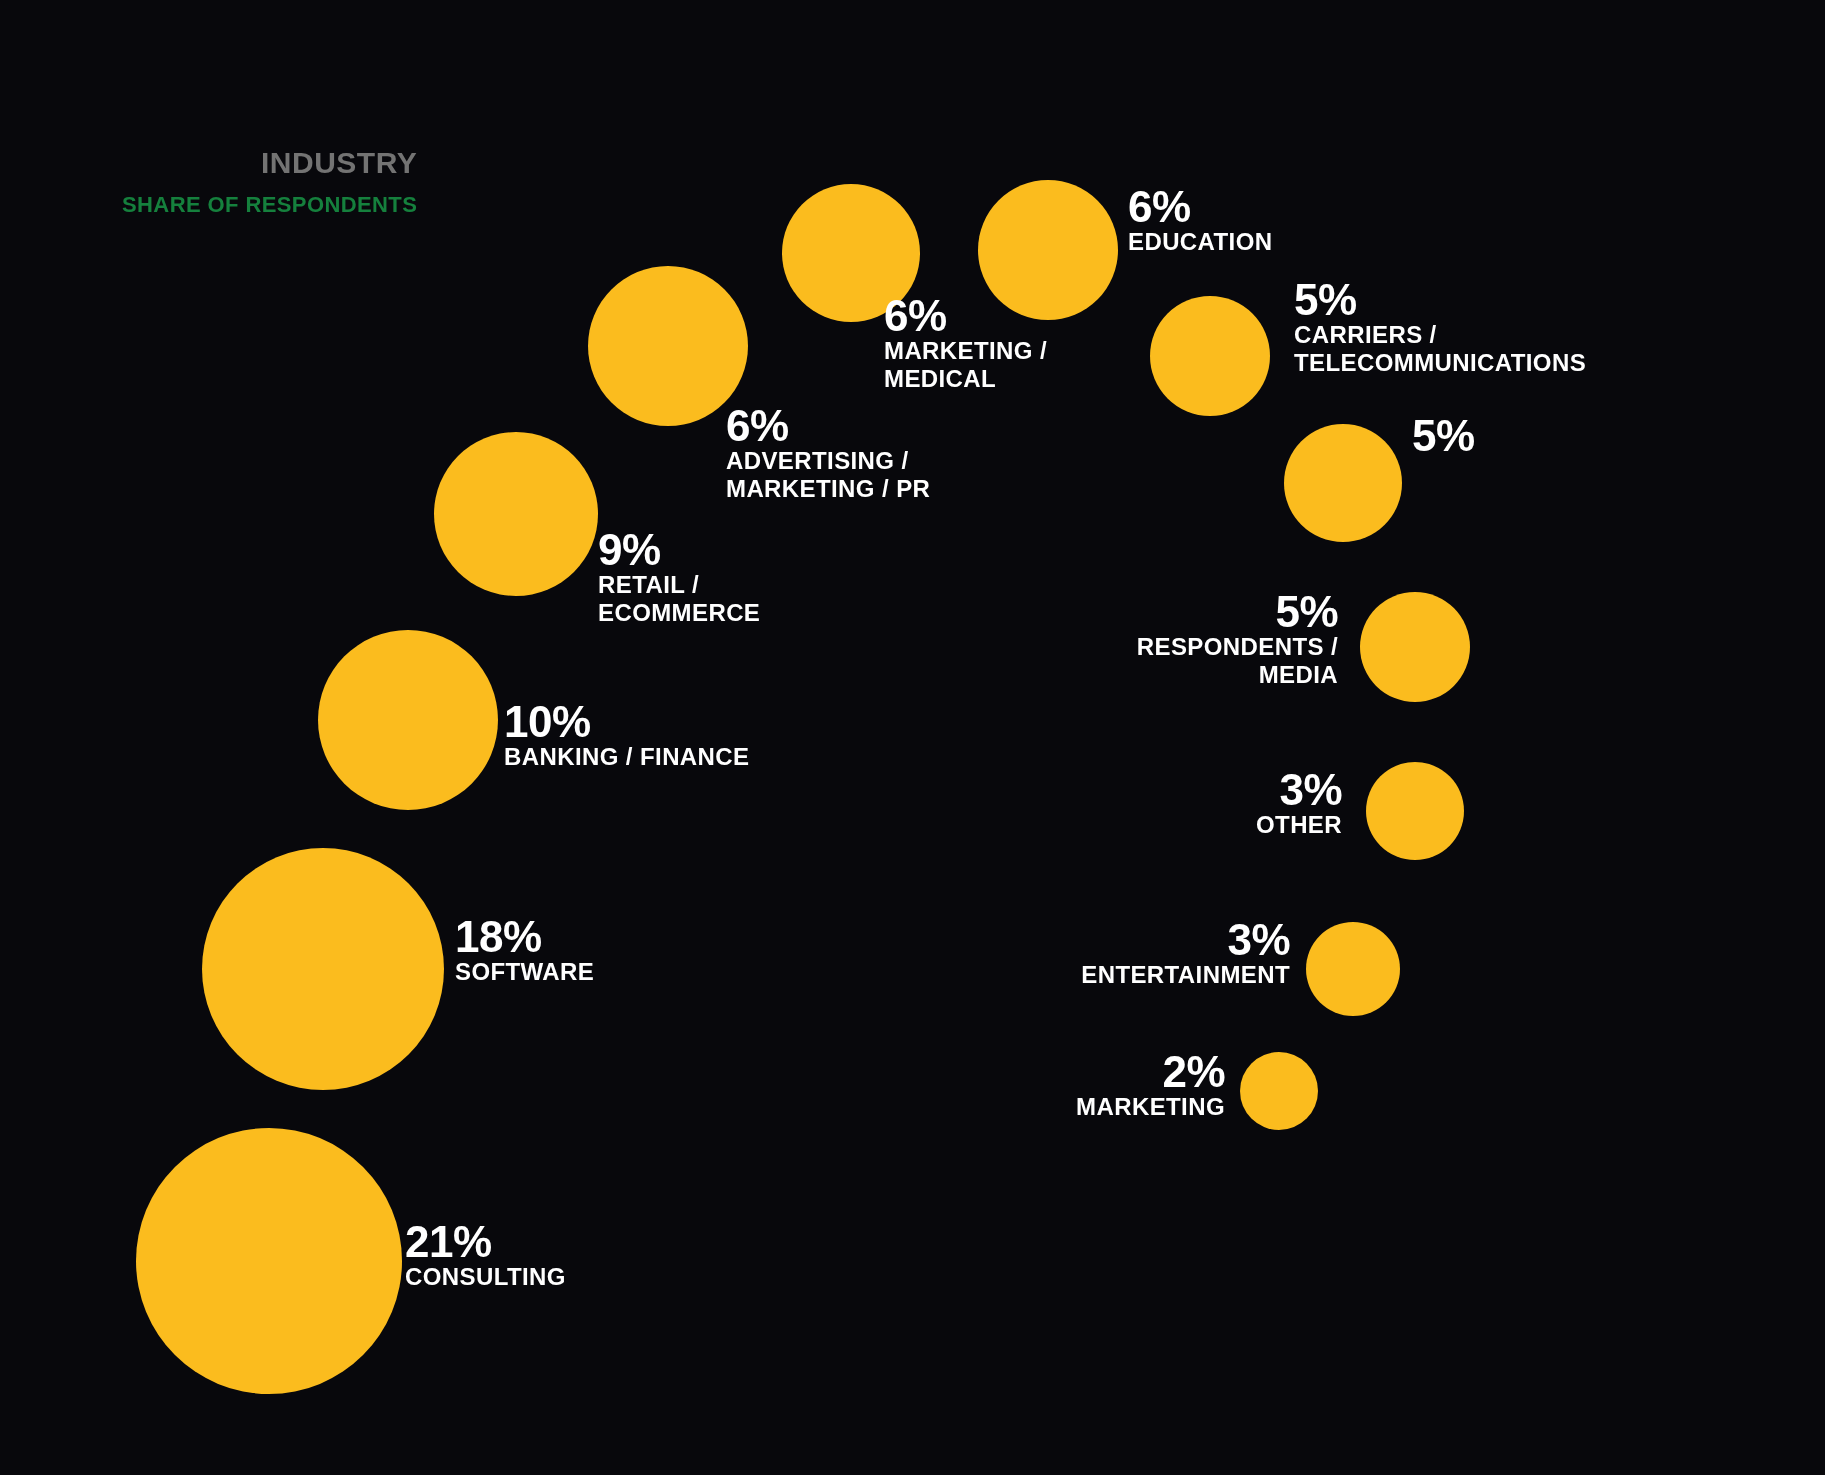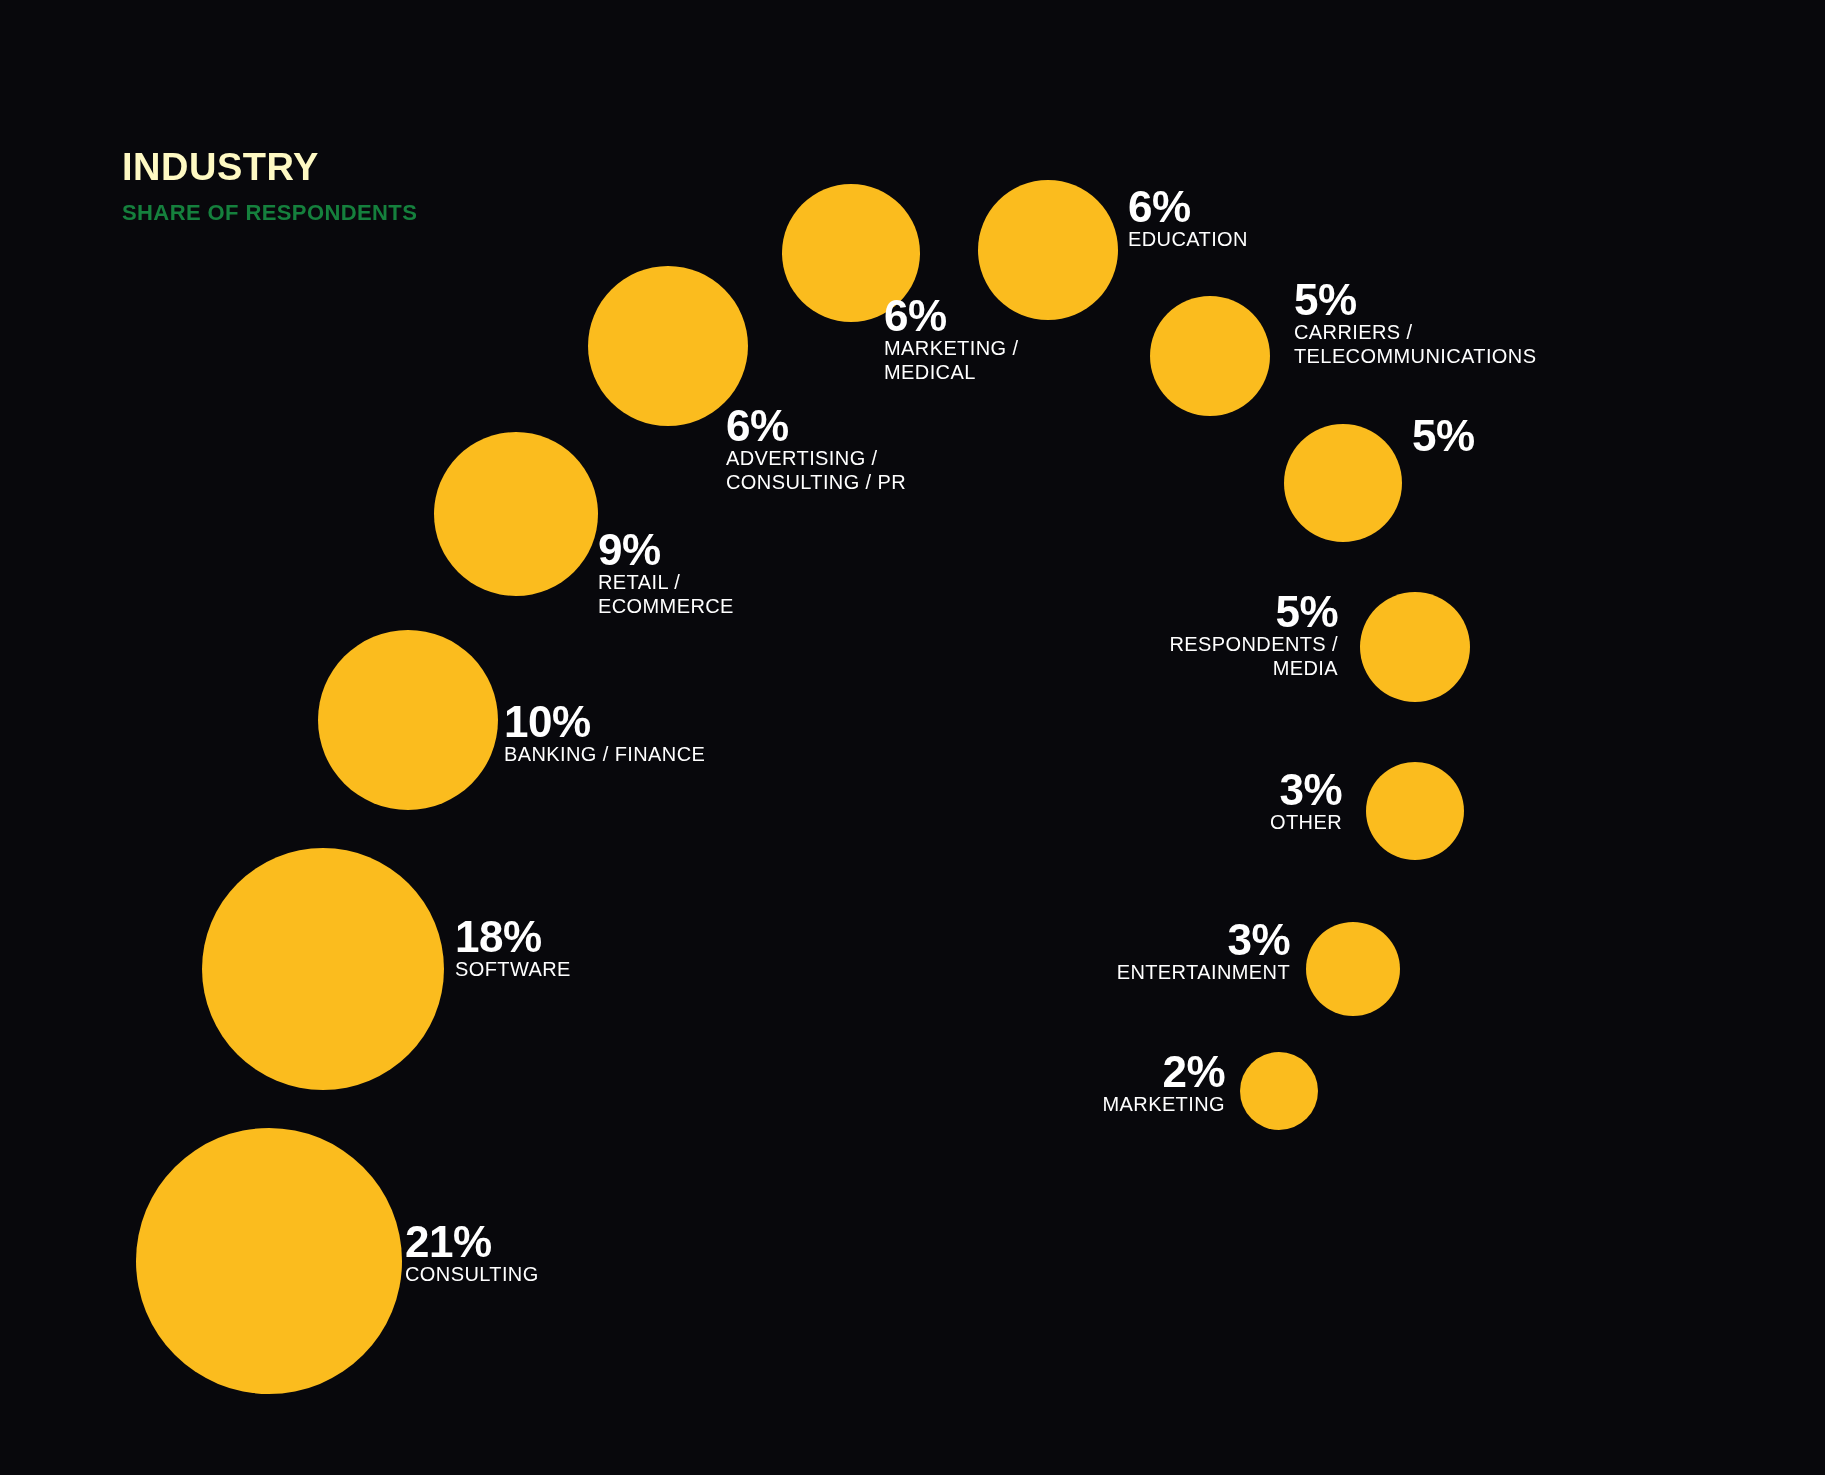--- a/index.html
+++ b/index.html
@@ -17,25 +17,26 @@
     -webkit-font-smoothing: antialiased;
   }
 
   
   #heading {
     position: absolute;
     left: 122px;
     top: 148px;
   }
   #heading .title {
-    font-size: 38px;
+    font-size: 30px;
     font-weight: 700;
-    color: #fef9c3;
+    color: #737373;
     letter-spacing: 0.5px;
     line-height: 1;
+    text-align: right;
   }
   #heading .subtitle {
     font-size: 22px;
     font-weight: 700;
     color: #15803d;
     letter-spacing: 0.4px;
     line-height: 1;
     margin-top: 16px;
   }
 
@@ -53,22 +54,22 @@
     white-space: nowrap;
   }
   .label .pct {
     font-weight: 700;
     font-size: 44px;
     line-height: 0.98;
     letter-spacing: -0.5px;
     display: block;
   }
   .label .name {
-    font-weight: 400;
-    font-size: 20px;
+    font-weight: 700;
+    font-size: 24px;
     line-height: 1.17;
     letter-spacing: 0.4px;
     display: block;
   }
   .label .name .ln { display: block; }
 
   .label.align-left  { text-align: left; }
   .label.align-right { text-align: right; }
 </style>
 </head>
@@ -115,21 +116,21 @@
     <span class="name">
       <span class="ln">CARRIERS /</span>
       <span class="ln">TELECOMMUNICATIONS</span>
     </span>
   </div>
 
   <div class="label align-left" style="left:726px; top:404px;">
     <span class="pct">6%</span>
     <span class="name">
       <span class="ln">ADVERTISING /</span>
-      <span class="ln">CONSULTING / PR</span>
+      <span class="ln">MARKETING / PR</span>
     </span>
   </div>
 
   <div class="label align-left" style="left:1412px; top:414px;">
     <span class="pct">5%</span>
   </div>
 
   <div class="label align-left" style="left:598px; top:528px;">
     <span class="pct">9%</span>
     <span class="name">

